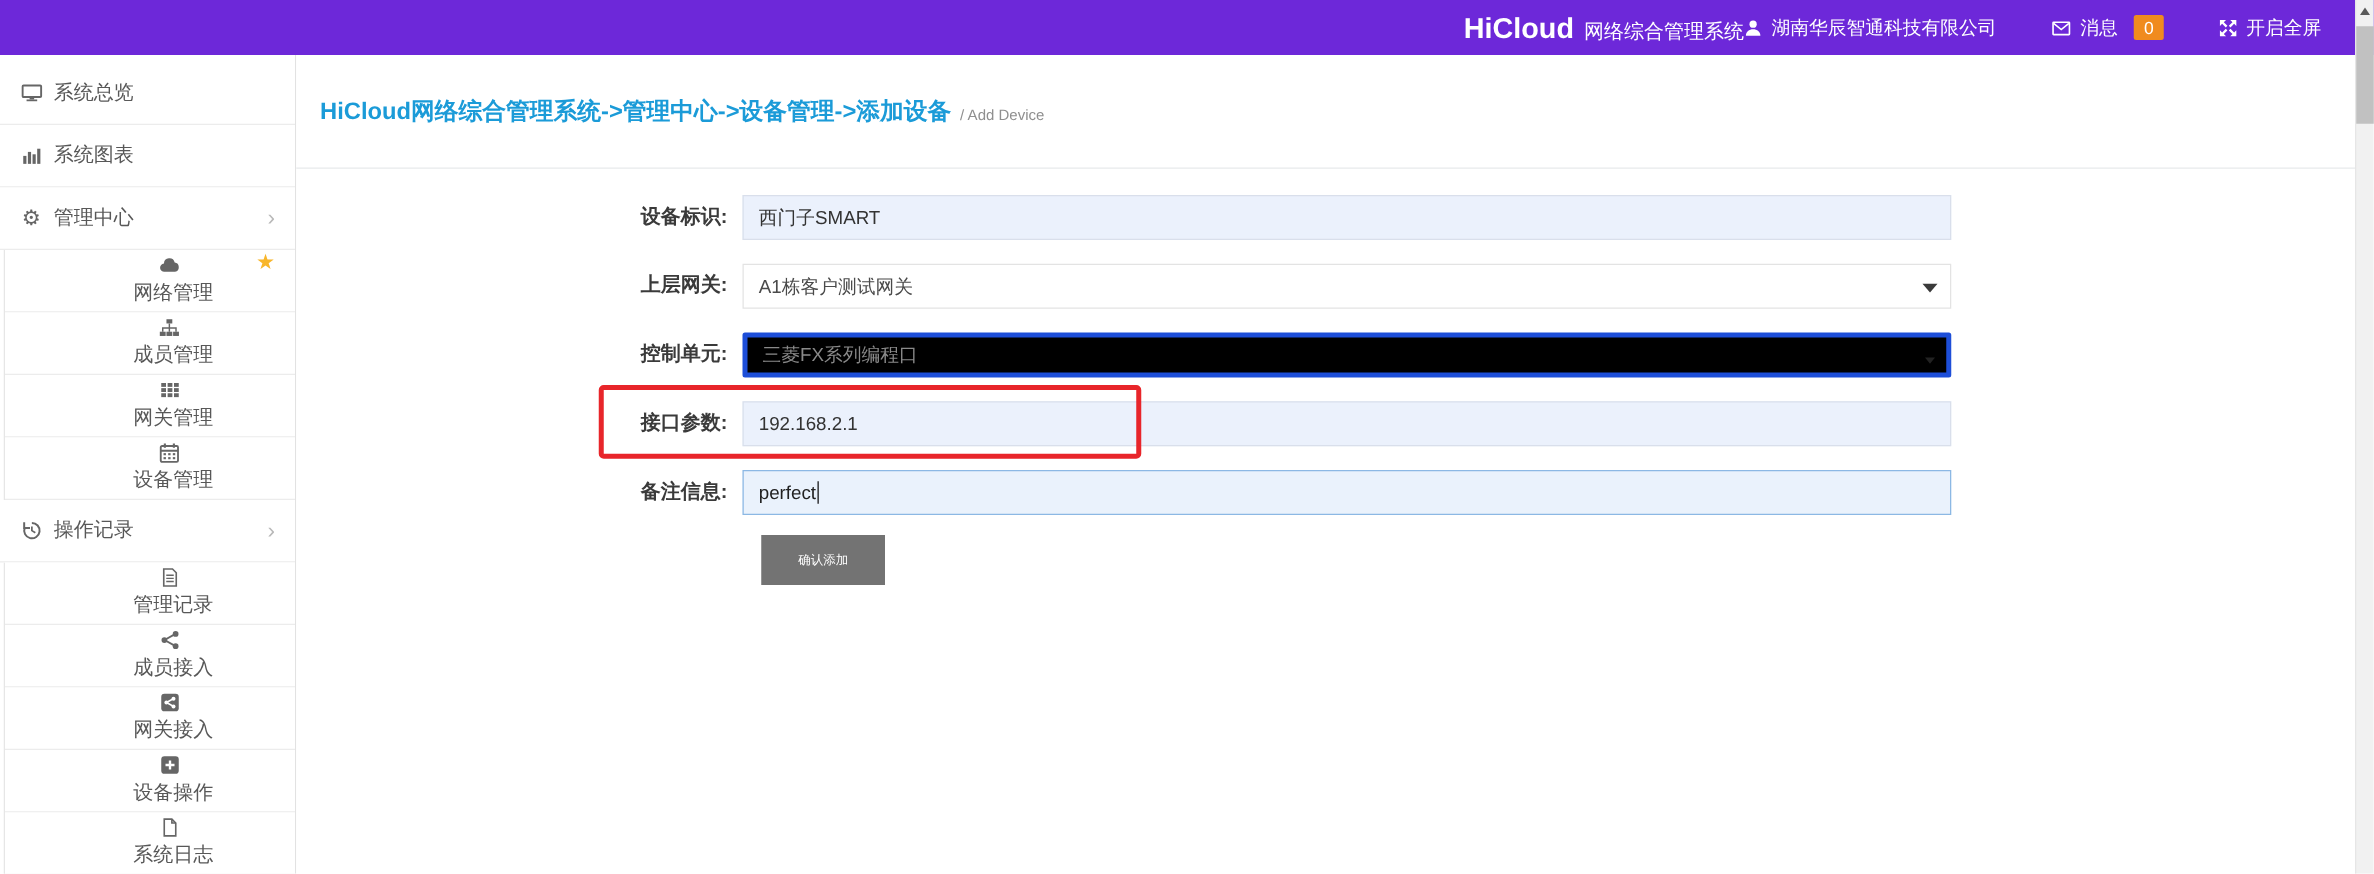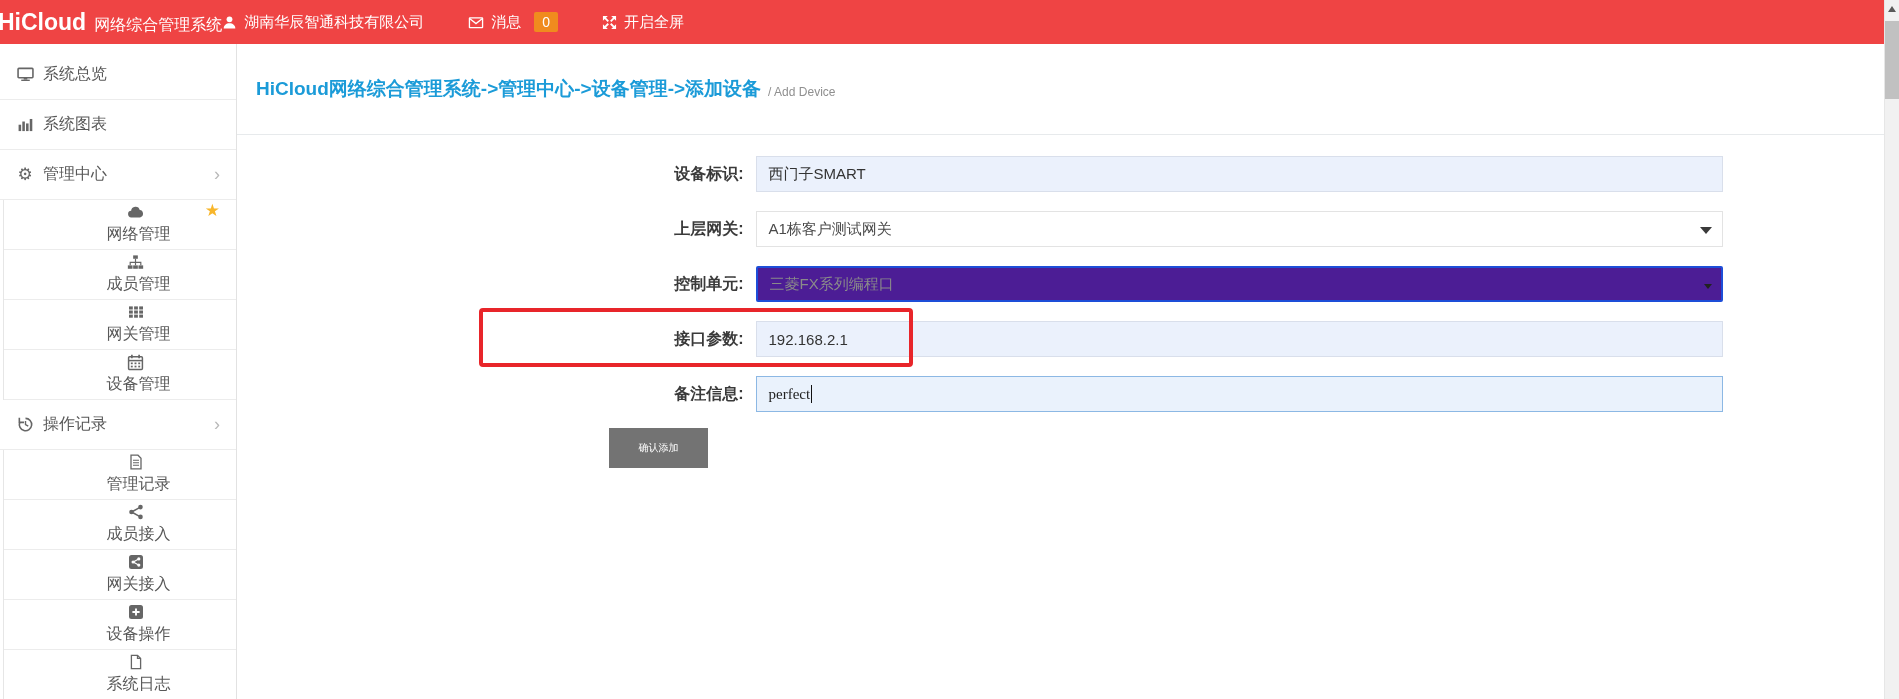--- a/index.html
+++ b/index.html
@@ -2,21 +2,21 @@
 <html><head>
 <meta charset="utf-8">
 <style>
   * { margin:0; padding:0; box-sizing:border-box; }
   html,body { width:1899px; height:699px; overflow:hidden; background:#fff;
     font-family:"Liberation Sans","DejaVu Sans",sans-serif; }
   body { position:relative; }
 
   
   .header { position:absolute; top:0; left:0; width:1899px; height:44px;
-    background:#ef4444; display:flex; align-items:center; justify-content:flex-start;
+    background:#6d28d9; display:flex; align-items:center; justify-content:flex-end;
     padding:0 42px 0 10px; z-index:10; }
   .logo { display:flex; align-items:baseline; color:#fff; margin-left:-12px; white-space:nowrap; }
   .logo-brand { font-size:23px; font-weight:bold; letter-spacing:0; }
   .logo-title { font-size:16px; font-weight:normal; margin-left:8px; }
   .header-right { display:flex; align-items:center; gap:44px; }
   .hdr-item { display:flex; align-items:center; gap:7px; color:#fff; font-size:15px; cursor:pointer; white-space:nowrap; }
   .hdr-item svg { display:block; }
   .badge { background:#f08b1e; color:#fff; font-size:14px; padding:2px 8px; margin-left:6px; border-radius:2px; }
 
   
@@ -40,29 +40,29 @@
   .star { position:absolute; right:16px; color:#f8b62b; font-size:17px; }
 
   
   .main { position:absolute; top:44px; left:237px; width:1647px; height:655px; background:#fff; }
   .breadcrumb-bar { height:91px; border-bottom:1px solid #e7eaec; display:flex;
     align-items:center; padding-left:19px; }
   .crumb-path { color:#1b9bd8; font-size:19px; font-weight:bold; }
   .crumb-suffix { color:#8f8f8f; font-size:12px; margin-left:7px; padding-top:6px; }
 
   .form { margin-top:21px; }
-  .form-row { display:flex; margin-bottom:19px; height:36px;justify-content:center; }
+  .form-row { display:flex; margin-bottom:19px; height:36px; }
   .form-label { width:357px; flex:0 0 357px; text-align:right; padding-right:12px;
     line-height:36px; font-weight:bold; font-size:16px; color:#3a3a3a; }
   .form-input { position:relative; width:967px; height:36px; display:flex; align-items:center;
     padding:0 12px; font-size:15px; }
   .inp-filled { background:#ebf1fc; border:1px solid #d9dfeb; color:#333; }
   .inp-dropdown { background:#fff; border:1px solid #e3e3e3; color:#4a4a4a; cursor:pointer; }
-  .inp-select { background:#4c1d95; border:2px solid #1d4ed8; border-radius:2px; color:#8a8a8a; cursor:pointer; }
-  .inp-focused { background:#eaf2fc; border:1px solid #8cb8e4; color:#222;font-family:Liberation Serif, serif; }
+  .inp-select { background:#000000; border:4px solid #1d4ed8; border-radius:2px; color:#8a8a8a; cursor:pointer; }
+  .inp-focused { background:#eaf2fc; border:1px solid #8cb8e4; color:#222; }
   .caret-down { position:absolute; right:10px; top:15px; width:0; height:0;
     border-left:6px solid transparent; border-right:6px solid transparent; border-top:7px solid #3a3a3a; }
   .caret-down.small { right:9px; top:16px; border-left-width:4px; border-right-width:4px; border-top-width:5px; border-top-color:#222; }
   .text-caret { display:inline-block; width:1px; height:18px; background:#111; margin-left:1px; }
 
   .submit-btn { margin-left:372px; margin-top:-3px; width:99px; height:40px;
     background:#737373; color:#fff; border:none; font-size:10px;
     font-family:"Liberation Sans","DejaVu Sans",sans-serif; cursor:pointer; }
 
   .red-highlight { position:absolute; left:479px; top:308px; width:434px; height:59px;

